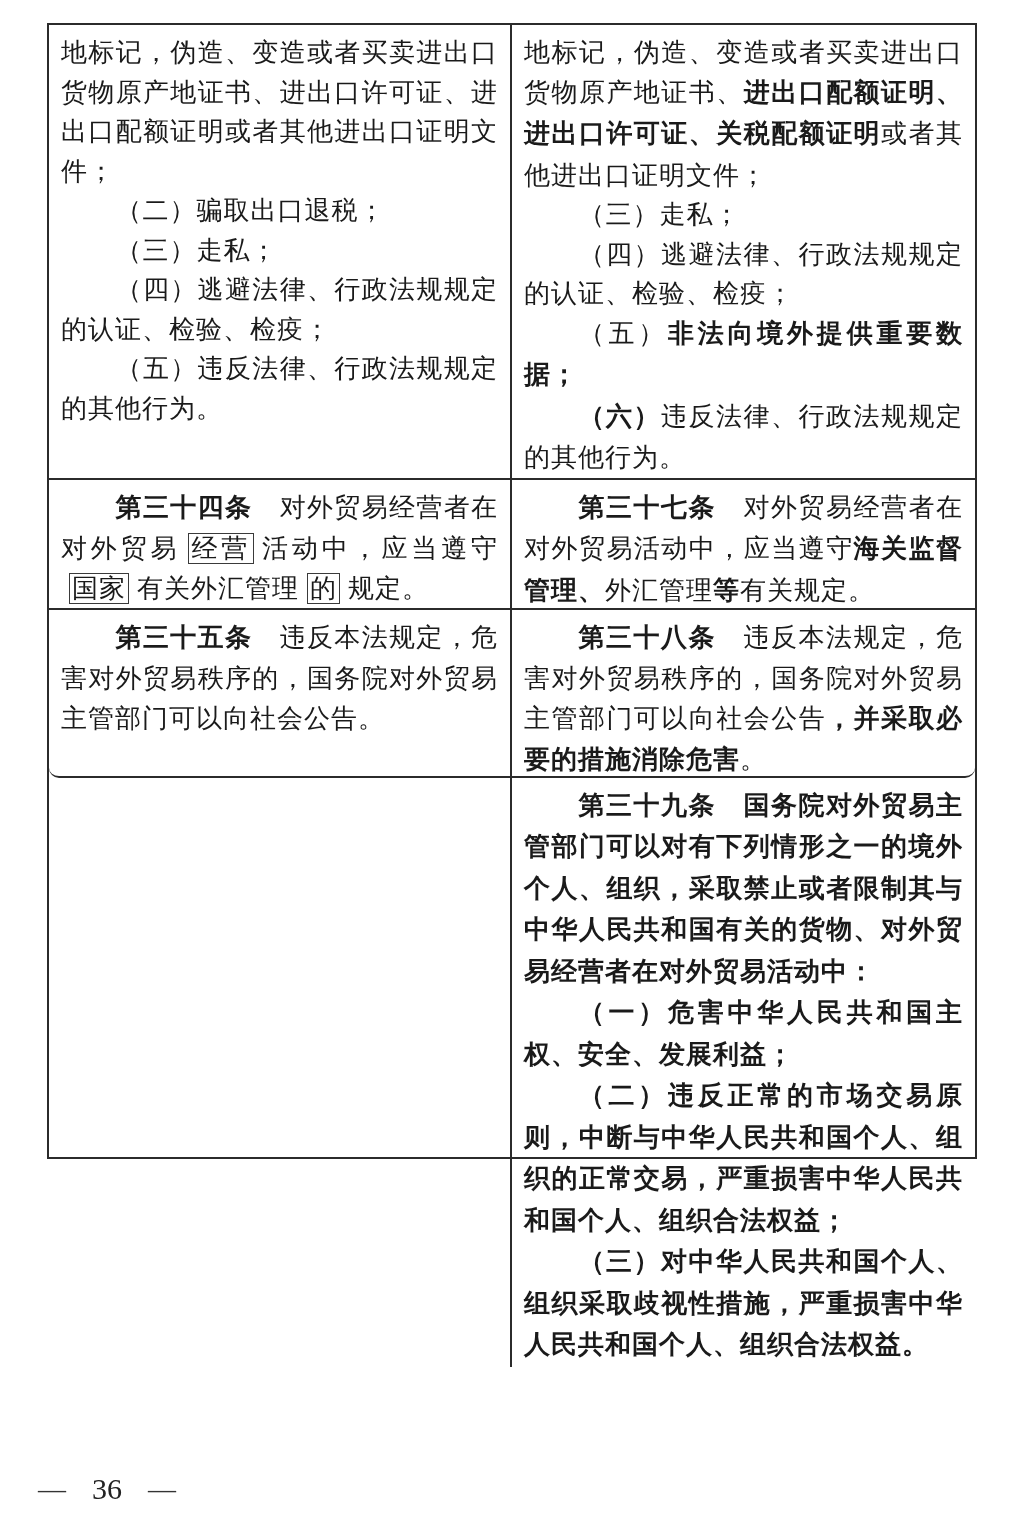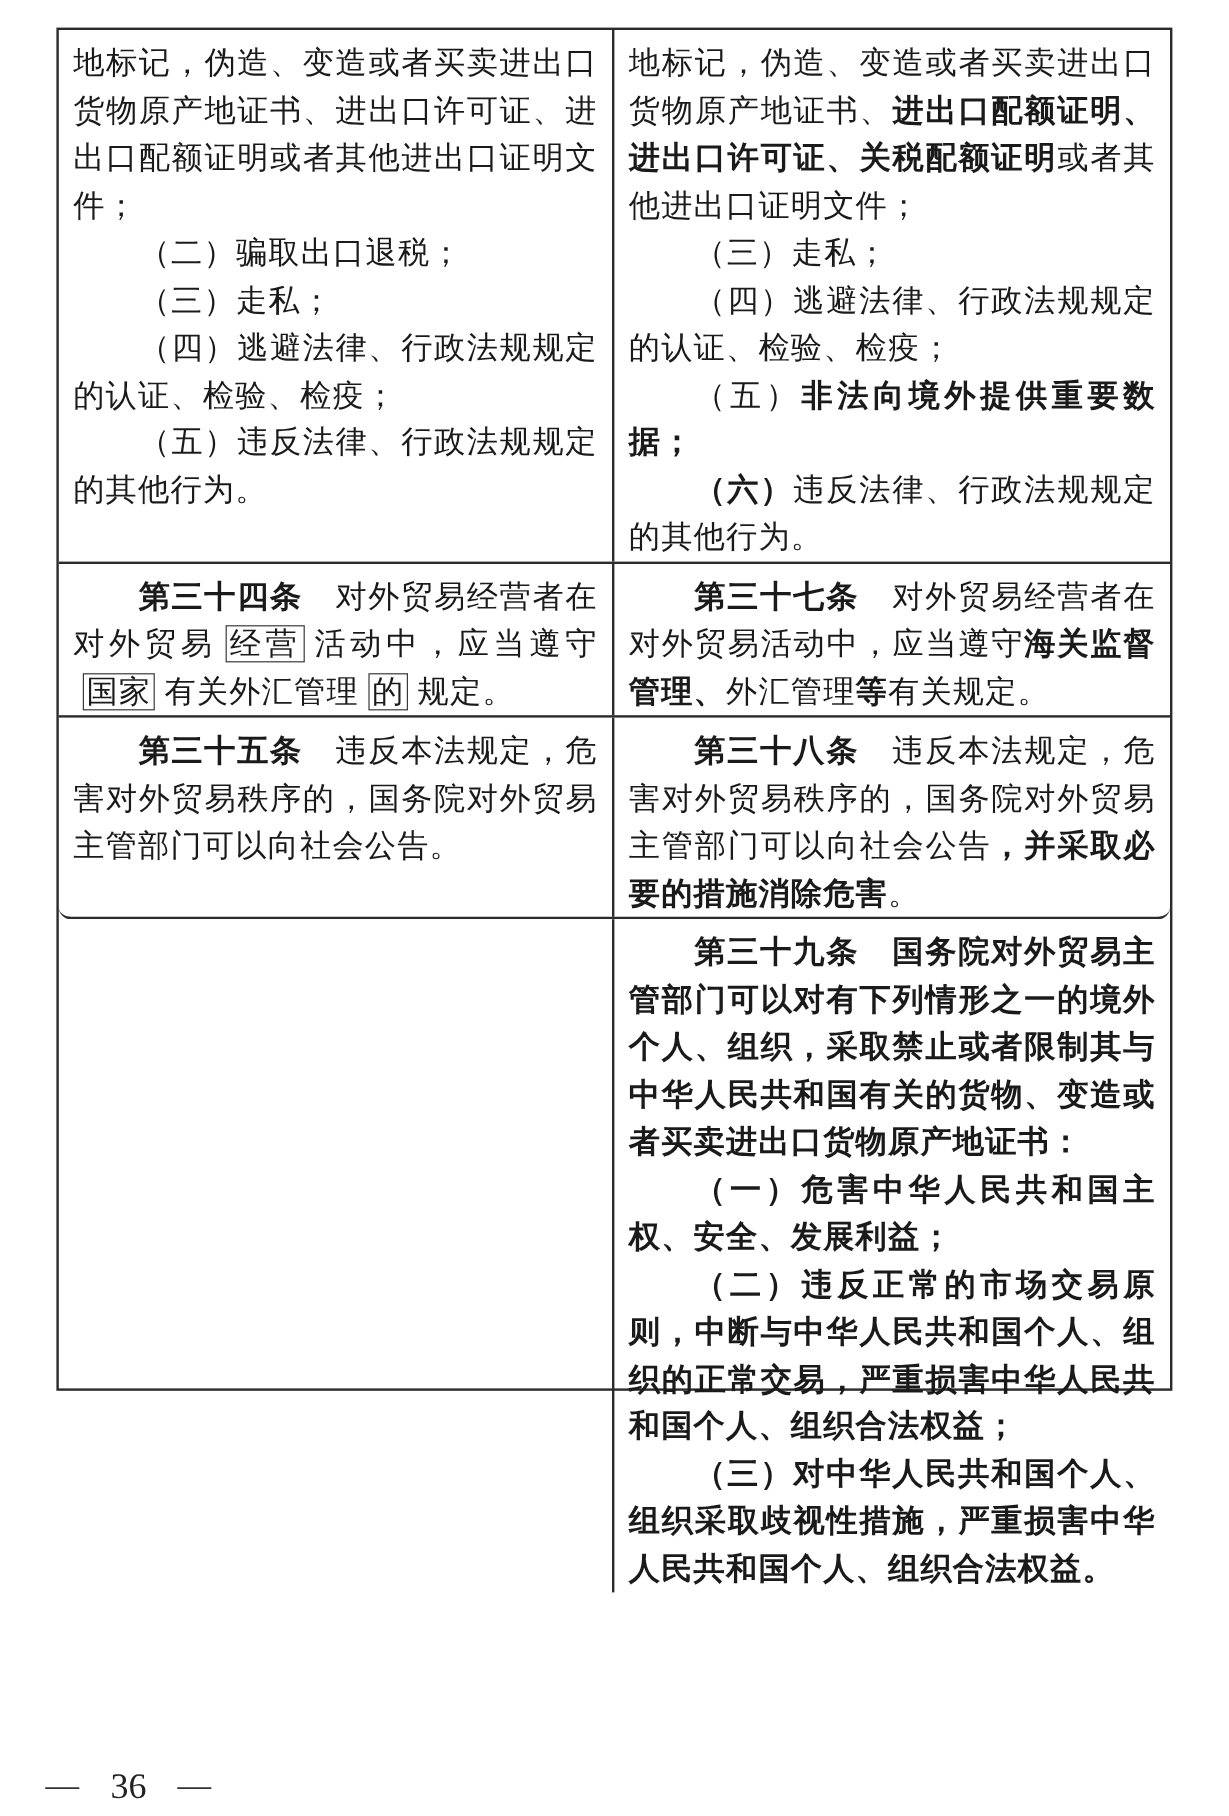--- a/index.html
+++ b/index.html
@@ -52,21 +52,21 @@
     word-break: break-all;
     letter-spacing: 1px;
     color: #1a1a1a;
   }
   .para.indent { text-indent: 2.1em; }
   .run-normal {
     font-family: "Liberation Serif", serif;
     font-weight: normal;
   }
   .run-bold {
-    font-family: Liberation Sans, sans-serif;
+    font-family: Liberation Mono, monospace;
     font-weight: 700;
   }
   .run-boxed {
     font-family: "Liberation Serif", serif;
     font-weight: normal;
     border: 1px solid #3a3a3a;
     padding: 0 2px;
     margin: 0 8px;
   }
   .pageno {
@@ -116,21 +116,21 @@
         <div class="tcell left">
           <p class="para indent"><span class="run-bold">第三十五条</span><span class="run-normal">　违反本法规定，危害对外贸易秩序的，国务院对外贸易主管部门可以向社会公告。</span></p>
         </div>
         <div class="tcell right">
           <p class="para indent"><span class="run-bold">第三十八条</span><span class="run-normal">　违反本法规定，危害对外贸易秩序的，国务院对外贸易主管部门可以向社会公告</span><span class="run-bold">，并采取必要的措施消除危害</span><span class="run-normal">。</span></p>
         </div>
       </div>
       <div class="trow">
         <div class="tcell left"></div>
         <div class="tcell right">
-          <p class="para indent"><span class="run-bold">第三十九条</span><span class="run-bold">　国务院对外贸易主管部门可以对有下列情形之一的境外个人、组织，采取禁止或者限制其与中华人民共和国有关的货物、变造或者买卖进出口货物原产地证书：</span></p>
+          <p class="para indent"><span class="run-bold">第三十九条</span><span class="run-bold">　国务院对外贸易主管部门可以对有下列情形之一的境外个人、组织，采取禁止或者限制其与中华人民共和国有关的货物、对外贸易经营者在对外贸易活动中：</span></p>
           <p class="para indent"><span class="run-bold">（一）危害中华人民共和国主权、安全、发展利益；</span></p>
           <p class="para indent"><span class="run-bold">（二）违反正常的市场交易原则，中断与中华人民共和国个人、组织的正常交易，严重损害中华人民共和国个人、组织合法权益；</span></p>
           <p class="para indent"><span class="run-bold">（三）对中华人民共和国个人、组织采取歧视性措施，严重损害中华人民共和国个人、组织合法权益。</span></p>
         </div>
       </div>
     </div>
 
   <div class="pageno">
     <span class="dash">—</span>
     <span class="num">36</span>

